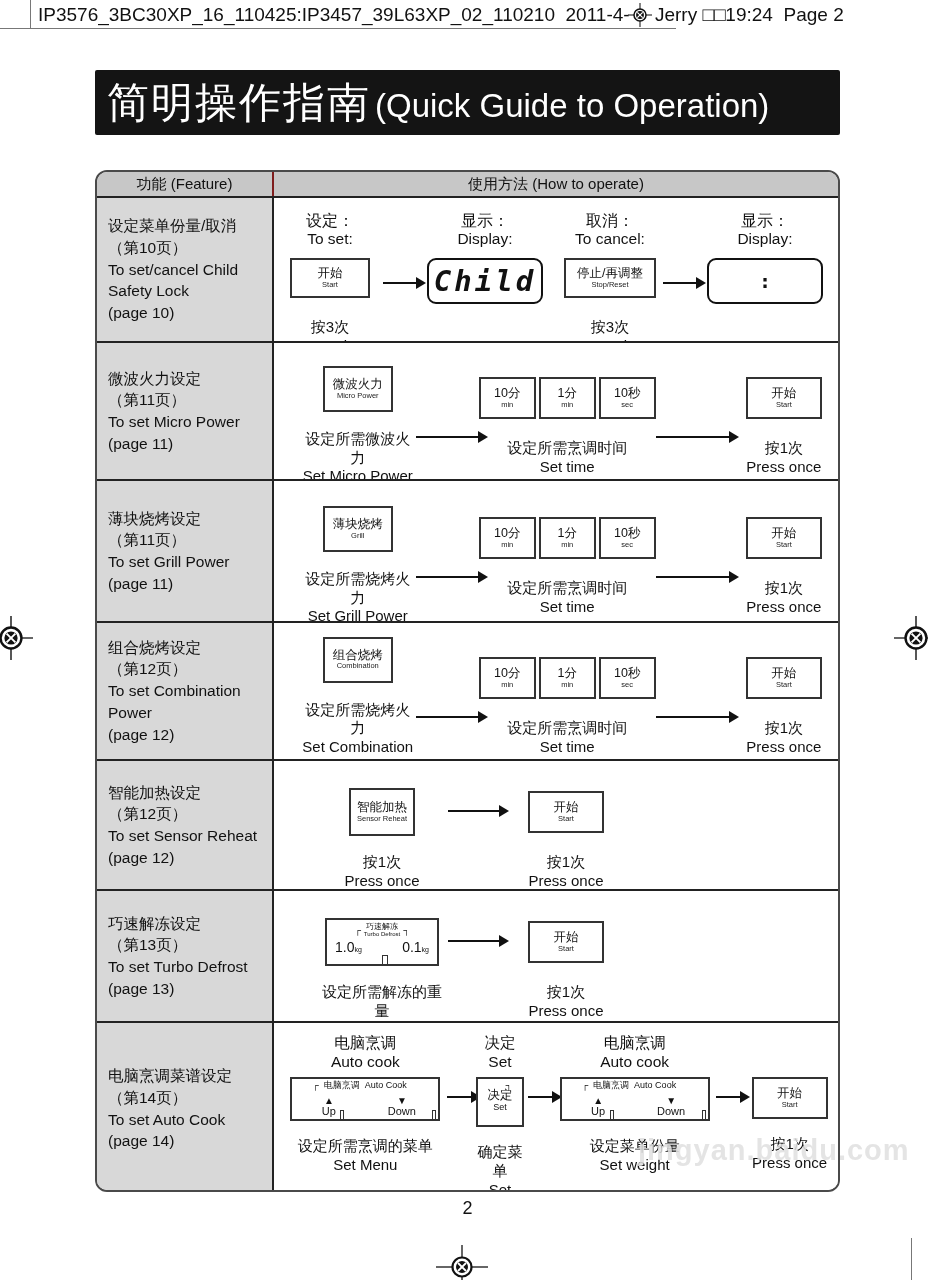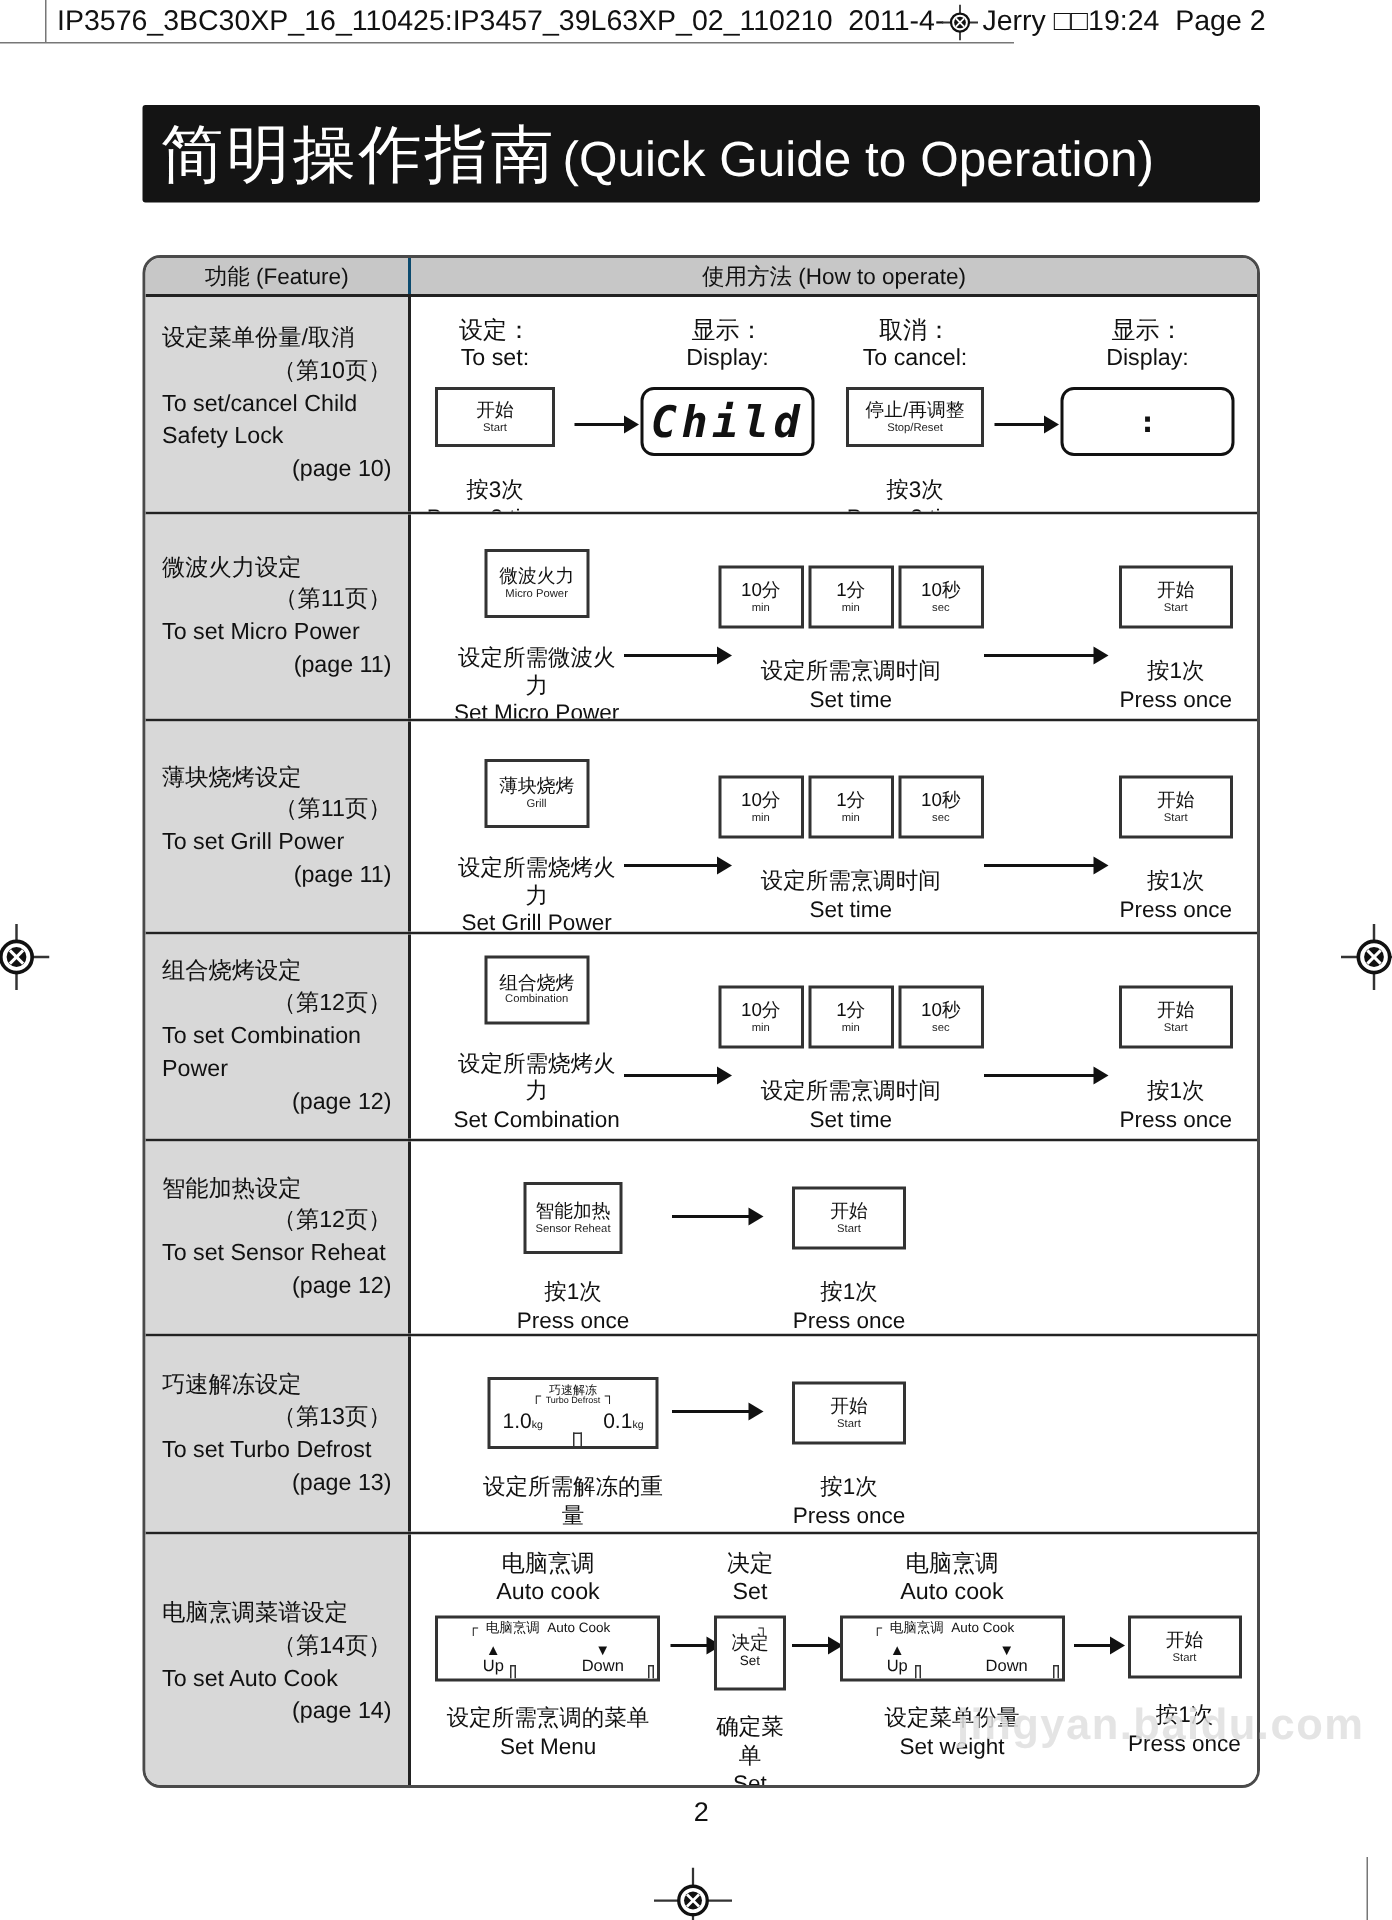--- a/index.html
+++ b/index.html
@@ -16,25 +16,25 @@
 
   
   .titlebar{position:absolute;left:95px;top:70px;width:745px;height:65px;background:#141414;color:#fff;display:flex;align-items:baseline;padding-left:12px;border-radius:2px}
   .title-zh{font-size:42px;font-weight:normal;letter-spacing:2px;line-height:65px}
   .title-en{font-size:33px;font-weight:normal;margin-left:4px}
 
   
   .qtable{position:absolute;left:95px;top:170px;width:745px;height:1022px;border:2px solid #4a4a4a;border-radius:12px;overflow:hidden;background:#fff}
   .thead{display:grid;grid-template-columns:177px 1fr;height:26px;background:#c7c7c7;border-bottom:2px solid #222;font-size:15px}
   .thead>div{display:flex;align-items:center;justify-content:center}
-  .thead .fcol{border-right:2px solid #0c4a6e}
+  .thead .fcol{border-right:2px solid #7f1d1d}
   .trow{display:grid;grid-template-columns:177px 1fr;border-bottom:2px solid #222}
   .trow.last{border-bottom:none}
   .fcell{background:#d8d8d8;border-right:2px solid #222;display:flex;flex-direction:column;justify-content:center;padding:0 11px;font-size:15.5px;line-height:1.4}
-  .fpage{text-align:right}
+  .fpage{text-align:left}
   .ccell{position:relative;background:#fff;overflow:hidden}
 
   
   .btn{background:#fff;border:2px solid #333;display:flex;flex-direction:column;align-items:center;justify-content:center;text-align:center;line-height:1.1}
   .bzh{font-size:12.5px}
   .ben{font-size:7.5px;color:#222}
   .cap{text-align:center;font-size:15px;line-height:1.25}
   .cap .czh{display:block}
   .cap .cen{display:block}
 

